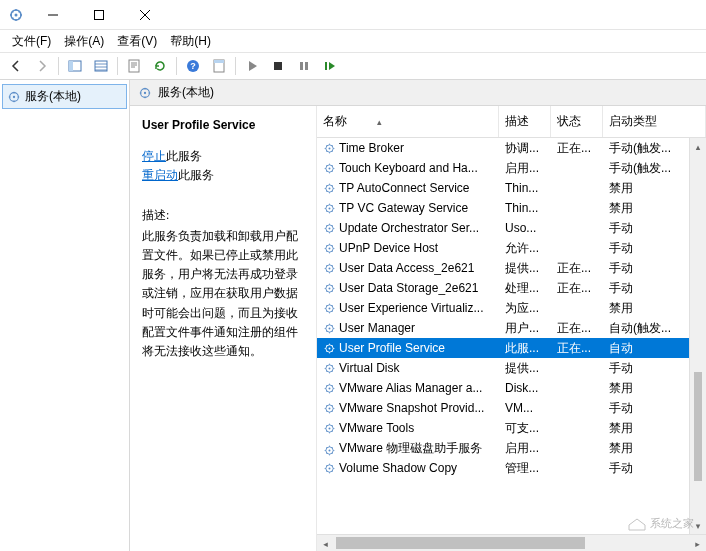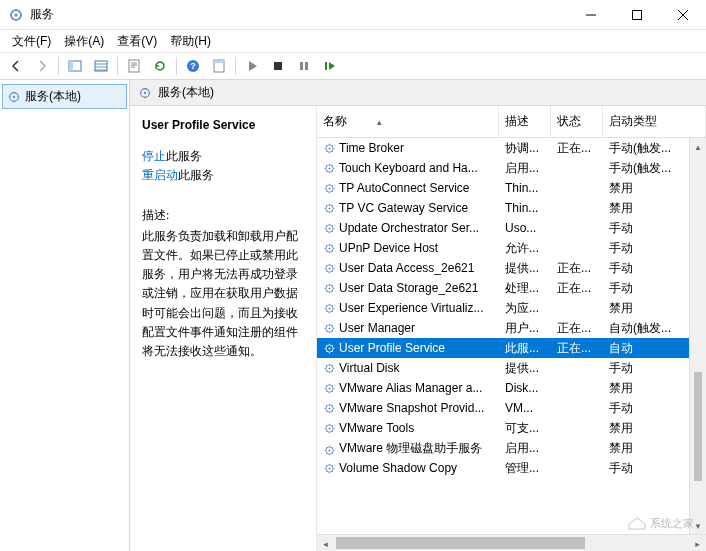--- a/index.html
+++ b/index.html
@@ -25,21 +25,21 @@
 .nav-item { display: flex; align-items: center; padding: 3px 4px; gap: 4px; background: #e5f1fb; border: 1px solid #7eb4ea; }
 .nav-item svg { width: 14px; height: 14px; }
 
 .content { flex: 1; display: flex; flex-direction: column; }
 .content-header { height: 26px; background: #f0f0f0; border-bottom: 1px solid #d8d8d8; display: flex; align-items: center; padding-left: 8px; gap: 6px; }
 .content-header svg { width: 14px; height: 14px; }
 
 .detail-area { flex: 1; display: flex; overflow: hidden; }
 .detail-left { width: 186px; padding: 10px 12px; font-size: 12px; line-height: 1.6; }
 .detail-left .svc-name { font-weight: bold; margin-bottom: 12px; }
-.detail-left .action-link { color: #0066cc; cursor: pointer; }
+.detail-left .action-link { color: #0066cc; text-decoration: underline; cursor: pointer; }
 .detail-left .desc-label { margin-top: 20px; margin-bottom: 2px; font-family: Liberation Serif, serif; }
 
 .list-area { flex: 1; display: flex; flex-direction: column; border-left: 1px solid #e8e8e8; }
 .list-header { display: flex; height: 32px; border-bottom: 1px solid #e0e0e0; background: #fff; }
 .list-header .col { padding: 4px 6px; border-right: 1px solid #e8e8e8; display: flex; align-items: center; font-size: 12px; }
 .col-name { width: 182px; } .col-desc { width: 52px; } .col-status { width: 52px; } .col-start { flex: 1; }
 .list-header .col-name::after { content: "▴"; margin-left: 30px; font-size: 9px; color: #666; }
 
 .list-body { flex: 1; overflow-y: auto; overflow-x: auto; }
 .list-row { display: flex; height: 20px; align-items: center; font-size: 12px; }
@@ -50,39 +50,38 @@
 .gear-icon { flex-shrink: 0; }
 
 .scrollbar-v { width: 17px; background: #f0f0f0; border-left: 1px solid #e0e0e0; display: flex; flex-direction: column; }
 .scroll-arrow { height: 17px; display:flex; align-items:center; justify-content:center; color:#666; font-size:9px;}
 .scroll-thumb { background: #c0c0c0; margin: 0 2px; }
 
 .bottom-tabs { height: 24px; display: flex; align-items: flex-end; padding-left: 4px; border-top: 1px solid #d8d8d8; }
 .btab { padding: 3px 10px; border: 1px solid #d8d8d8; border-bottom: none; font-size: 12px; background: #fff; }
 .btab:first-child { background: #fff; border-top: 1px solid #fff; position: relative; top: 1px; }
 
-.watermark { position: absolute; right: 12px; bottom: 20px; color: #999; font-size: 11px; opacity: 0.7; display:flex; align-items:flex-start; gap:4px;}
+.watermark { position: absolute; right: 12px; bottom: 20px; color: #999; font-size: 11px; opacity: 0.7; display:flex; align-items:center; gap:4px;}
 
 
 .list-wrap { display:flex; flex:1; overflow:hidden; }
 .hscroll { height:17px; background:#f0f0f0; border-top:1px solid #e0e0e0; display:flex; }
 .hscroll .scroll-arrow{width:17px;height:17px;}
 </style>
 </head>
 <body>
 
 <div class="titlebar">
   <span class="titlebar-icon">
     <svg viewBox="0 0 16 16">
         <circle cx="8" cy="8" r="5" fill="none" stroke="#5a8cc7" stroke-width="1.5"></circle>
         <circle cx="8" cy="8" r="1.5" fill="#5a8cc7"></circle>
         <path d="M8 2v2M8 12v2M2 8h2M12 8h2M4 4l1.4 1.4M10.6 10.6L12 12M12 4l-1.4 1.4M5.4 10.6L4 12" stroke="#5a8cc7" stroke-width="1.3"></path>
       </svg>
   </span>
-  <span class="titlebar-title">服务</span>
   <div class="win-controls">
     <div class="win-btn">
         <svg viewBox="0 0 10 10">
           <path d="M0 5h10" stroke="#000" stroke-width="1"></path>
         </svg>
       </div>
     <div class="win-btn">
         <svg viewBox="0 0 10 10">
           <rect x="0.5" y="0.5" width="9" height="9" fill="none" stroke="#000" stroke-width="1"></rect>
         </svg>

